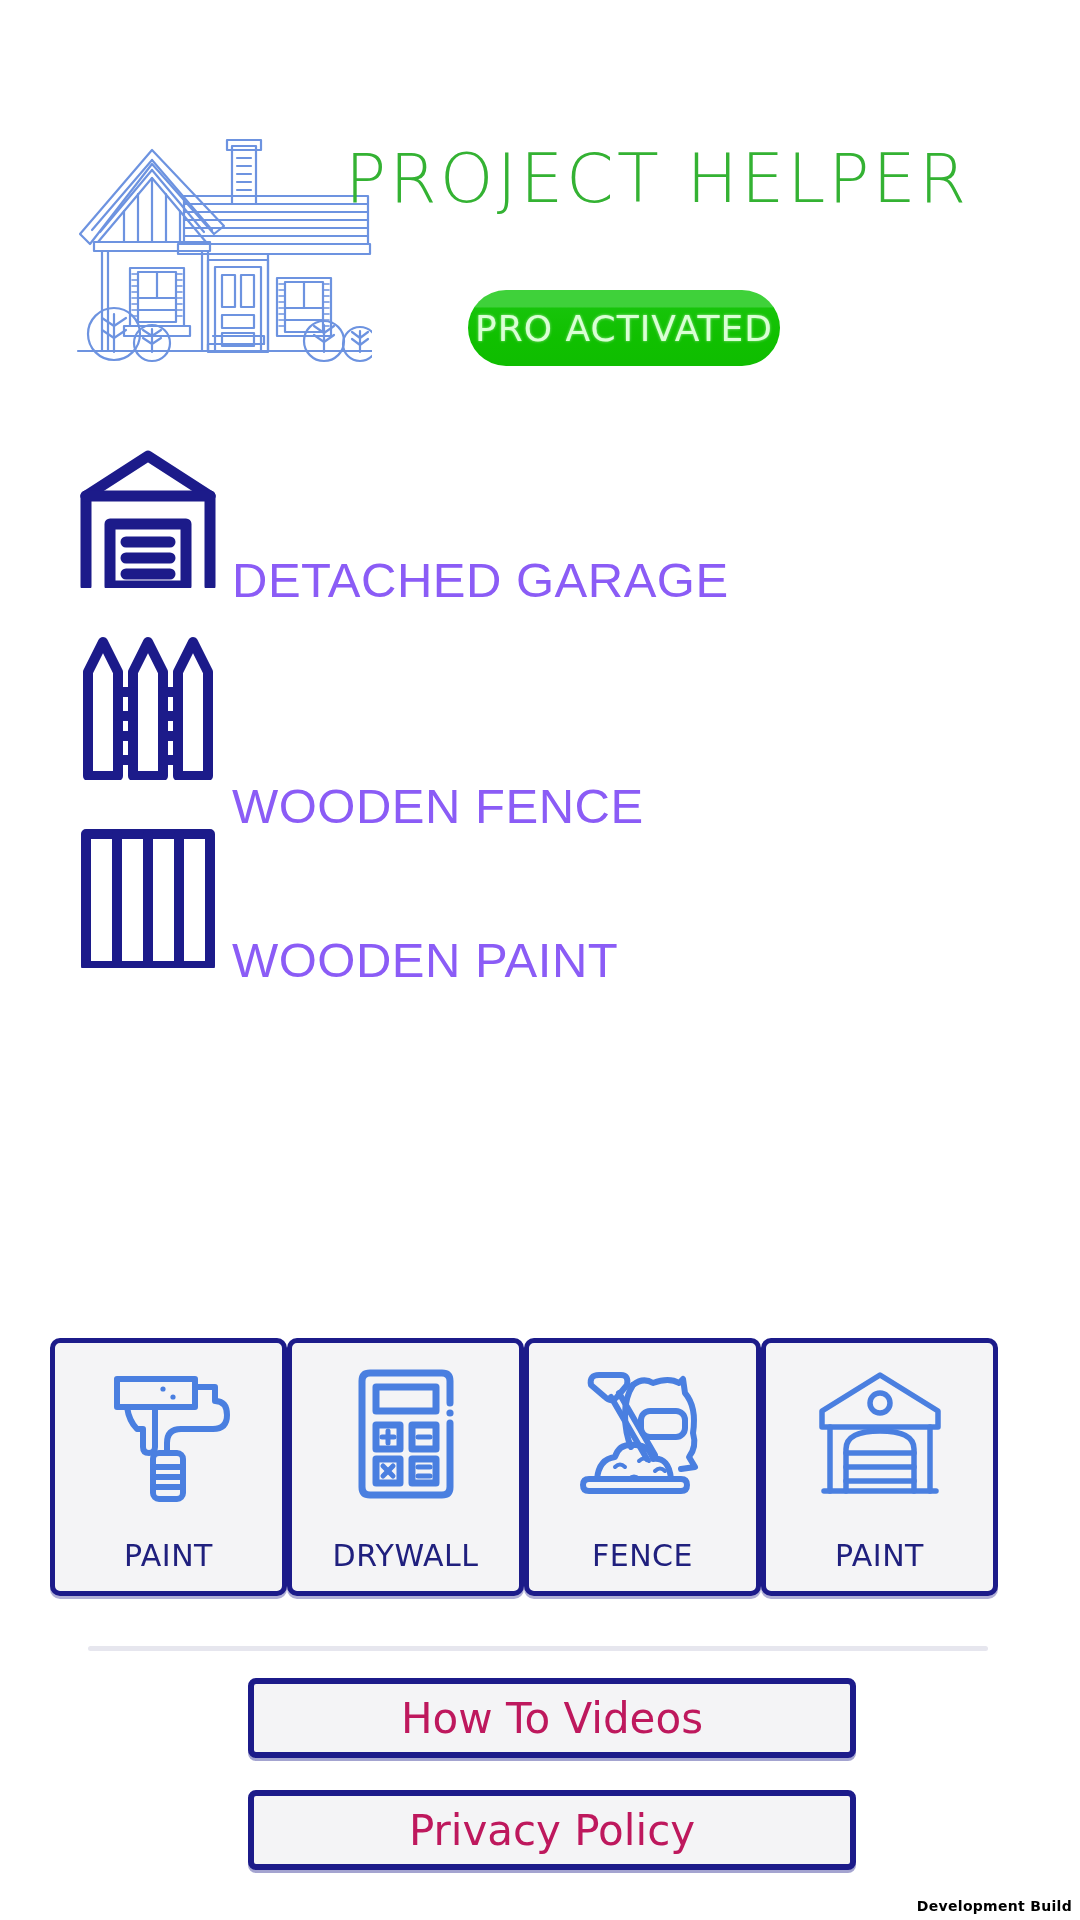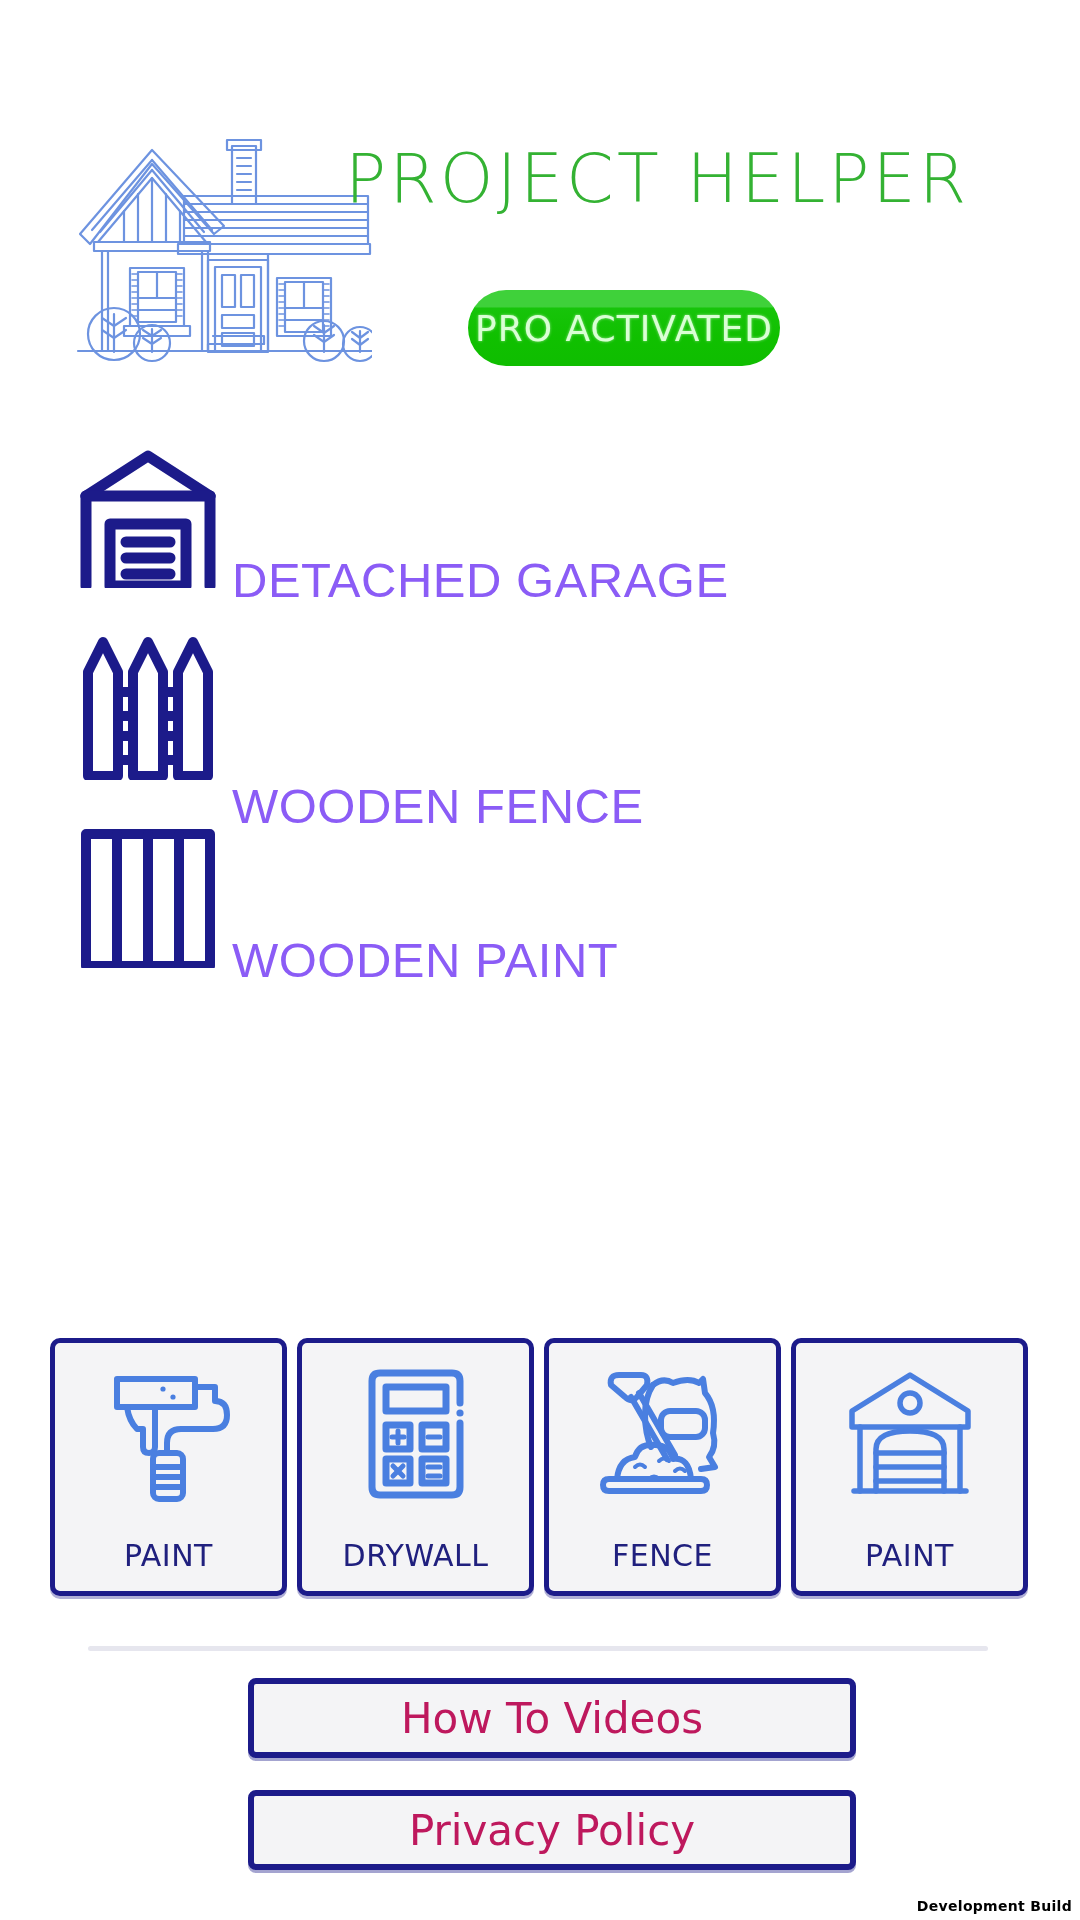--- a/index.html
+++ b/index.html
@@ -96,21 +96,20 @@
   .row-fence .menu-label { top: 112px; margin-top: 36px; }
   .row-deck .menu-icon { top: 8px; height: 140px; }
   .row-deck .menu-label { top: 112px; }
 
   
   .card-grid {
     position: absolute;
     left: 50px; top: 1338px;
     width: 980px; height: 258px;
     display: flex;
-    gap: 10px;
   }
   .calc-card {
     position: relative;
     width: 237px;
     height: 258px;
     background: #f4f4f6;
     border: 5px solid #1c1b8a;
     border-radius: 10px;
     display: flex;
     flex-direction: column;

